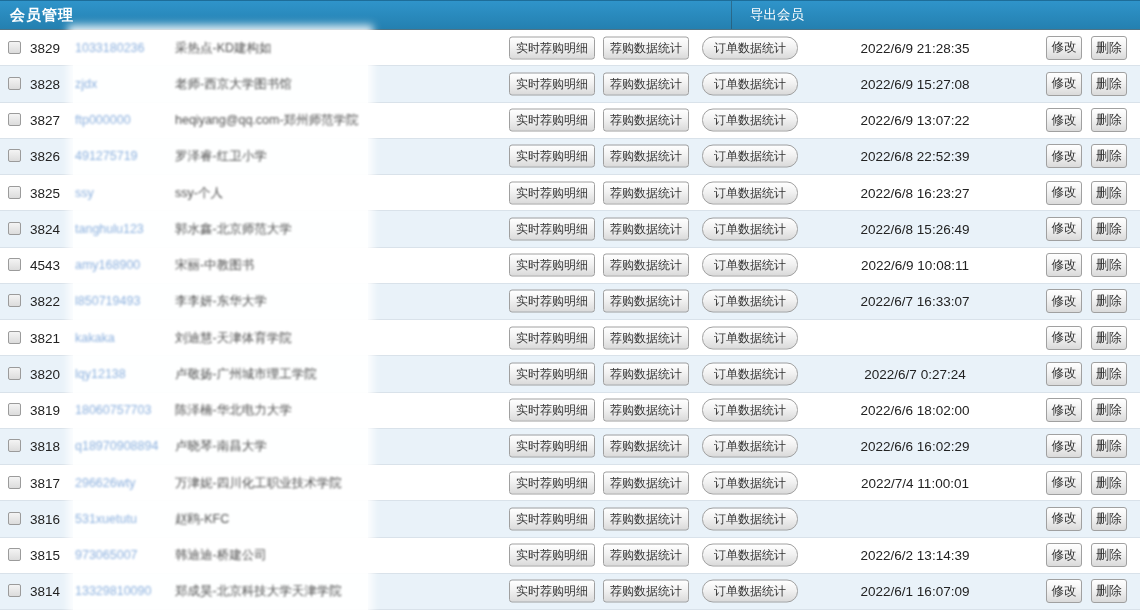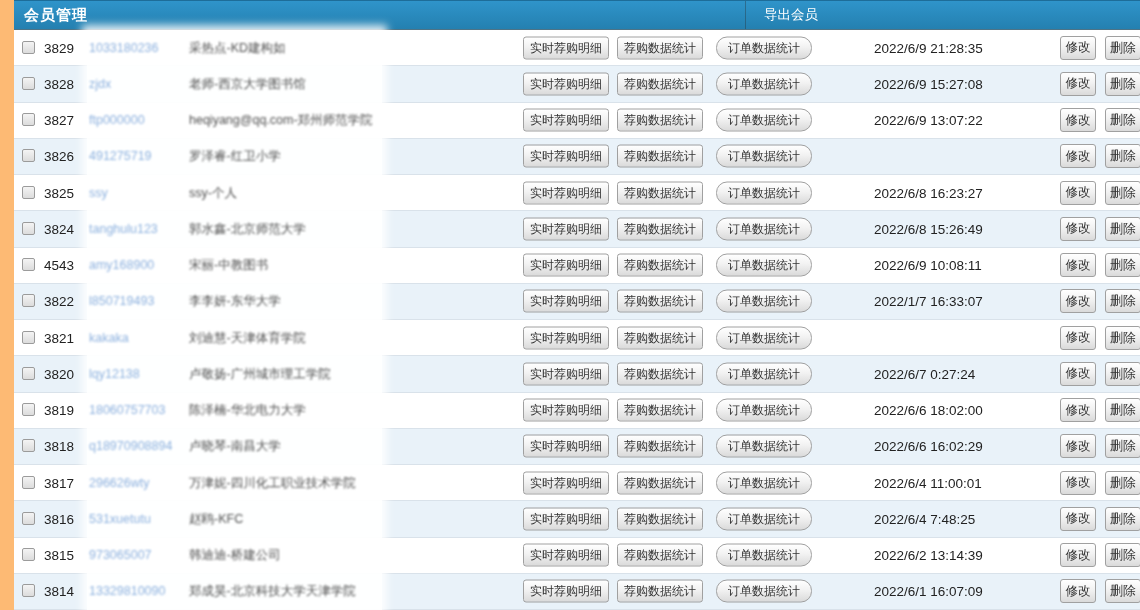--- a/index.html
+++ b/index.html
@@ -1,21 +1,21 @@
 <!DOCTYPE html>
 <html style="--header-top: #2f94ca; --header-bottom: #2480b0; --alt-row: #e9f2f9; --row-border: #d9e2ea; --link-blue: #8cb0de; --time-text: #222222;"><head>
 <meta charset="utf-8">
 <style>
   * { margin:0; padding:0; box-sizing:border-box; }
   html,body { background:#fff; }
   body { font-family:"Liberation Sans","DejaVu Sans",sans-serif; }
 
   .app {
     position:relative; width:1140px; height:610px;
-    background:#fdba74; overflow:hidden;padding-left:14px;
+    background:#f97316; overflow:hidden;
   }
 
   
   .header {
     position:relative; height:30px;
     background:linear-gradient(180deg, var(--header-top,#2f94ca) 0%, var(--header-bottom,#2480b0) 100%);
     border-top:1px solid #1d6d99;
     border-bottom:1px solid #4d7386;
   }
   .header-title {
@@ -59,21 +59,21 @@
     position:absolute; top:50%; transform:translateY(-50%);
     height:23px; padding:0;
     border:1px solid #a0a0a0; border-radius:3px;
     background:linear-gradient(180deg,#ffffff 0%,#f2f2f2 45%,#dadada 100%);
     color:#333; font-size:12px; font-family:inherit;
     text-align:center; cursor:pointer;
   }
   .b1 { left:509px;  width:86px; }
   .b2 { left:603px;  width:86px; }
   .b3 { left:702px;  width:96px;border-radius:11px; }
-  .time { left:860px; width:190px; font-size:13.5px; color:var(--time-text,#222); }
+  .time { left:820px; width:190px; text-align:center; font-size:13.5px; color:var(--time-text,#222); }
   .edit { left:1046px; width:36px; height:24px; font-size:12.5px; }
   .del  { left:1091px; width:36px; height:24px; font-size:13px; }
 
   
   .privacy-stripe {
     position:absolute; left:73px; top:0; width:295px; height:100%;
     background:rgba(255,255,255,0.94);
     box-shadow:0 0 8px 5px rgba(255,255,255,0.85);
     z-index:1; pointer-events:none;
   }
@@ -131,20 +131,21 @@
   </div>
 
   <div class="row alt">
     <input type="checkbox" class="cb" style="">
     <span class="cell rid">3826</span>
     <a class="cell uname">491275719</a>
     <span class="cell mname">罗泽睿-红卫小学</span>
     <button class="btn b1">实时荐购明细</button>
     <button class="btn b2">荐购数据统计</button>
     <button class="btn b3">订单数据统计</button>
+    <span class="cell time">2022/6/8 22:52:39</span>
     <button class="btn edit">修改</button>
     <button class="btn del">删除</button>
   </div>
 
   <div class="row">
     <input type="checkbox" class="cb" style="">
     <span class="cell rid">3825</span>
     <a class="cell uname">ssy</a>
     <span class="cell mname">ssy-个人</span>
     <button class="btn b1">实时荐购明细</button>
@@ -182,21 +183,21 @@
   </div>
 
   <div class="row alt">
     <input type="checkbox" class="cb" style="">
     <span class="cell rid">3822</span>
     <a class="cell uname">l850719493</a>
     <span class="cell mname">李李妍-东华大学</span>
     <button class="btn b1">实时荐购明细</button>
     <button class="btn b2">荐购数据统计</button>
     <button class="btn b3">订单数据统计</button>
-    <span class="cell time">2022/1/7 16:33:07</span>
+    <span class="cell time">2022/6/7 16:33:07</span>
     <button class="btn edit">修改</button>
     <button class="btn del">删除</button>
   </div>
 
   <div class="row">
     <input type="checkbox" class="cb" style="">
     <span class="cell rid">3821</span>
     <a class="cell uname">kakaka</a>
     <span class="cell mname">刘迪慧-天津体育学院</span>
     <button class="btn b1">实时荐购明细</button>
@@ -246,34 +247,33 @@
   </div>
 
   <div class="row">
     <input type="checkbox" class="cb" style="">
     <span class="cell rid">3817</span>
     <a class="cell uname">296626wty</a>
     <span class="cell mname">万津妮-四川化工职业技术学院</span>
     <button class="btn b1">实时荐购明细</button>
     <button class="btn b2">荐购数据统计</button>
     <button class="btn b3">订单数据统计</button>
-    <span class="cell time">2022/6/4 11:00:01</span>
+    <span class="cell time">2022/7/4 11:00:01</span>
     <button class="btn edit">修改</button>
     <button class="btn del">删除</button>
   </div>
 
   <div class="row alt">
     <input type="checkbox" class="cb" style="">
     <span class="cell rid">3816</span>
     <a class="cell uname">531xuetutu</a>
     <span class="cell mname">赵鸥-KFC</span>
     <button class="btn b1">实时荐购明细</button>
     <button class="btn b2">荐购数据统计</button>
     <button class="btn b3">订单数据统计</button>
-    <span class="cell time">2022/6/4 7:48:25</span>
     <button class="btn edit">修改</button>
     <button class="btn del">删除</button>
   </div>
 
   <div class="row">
     <input type="checkbox" class="cb" style="">
     <span class="cell rid">3815</span>
     <a class="cell uname">973065007</a>
     <span class="cell mname">韩迪迪-桥建公司</span>
     <button class="btn b1">实时荐购明细</button>

